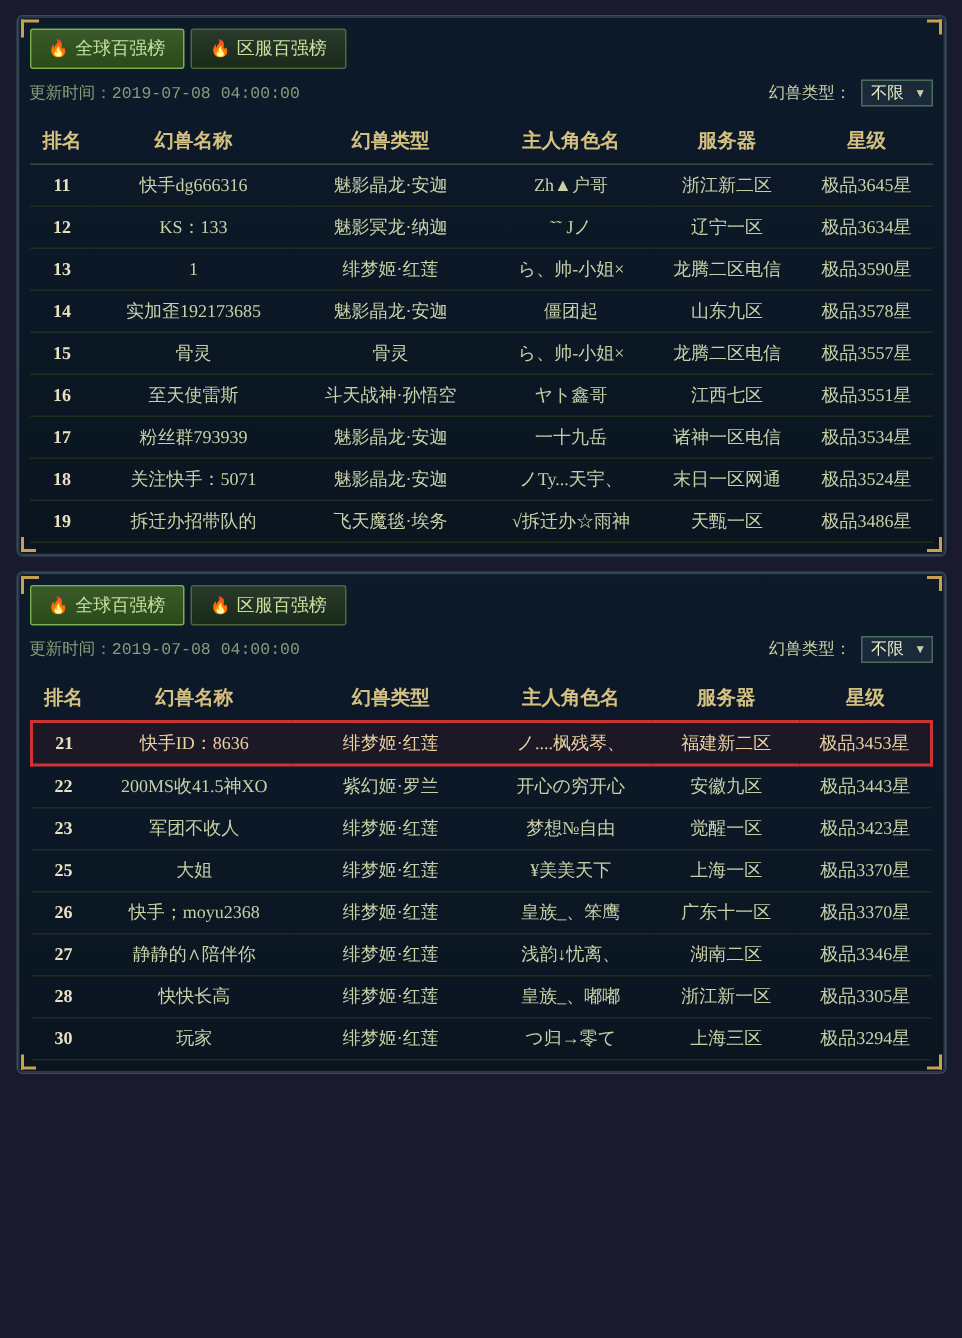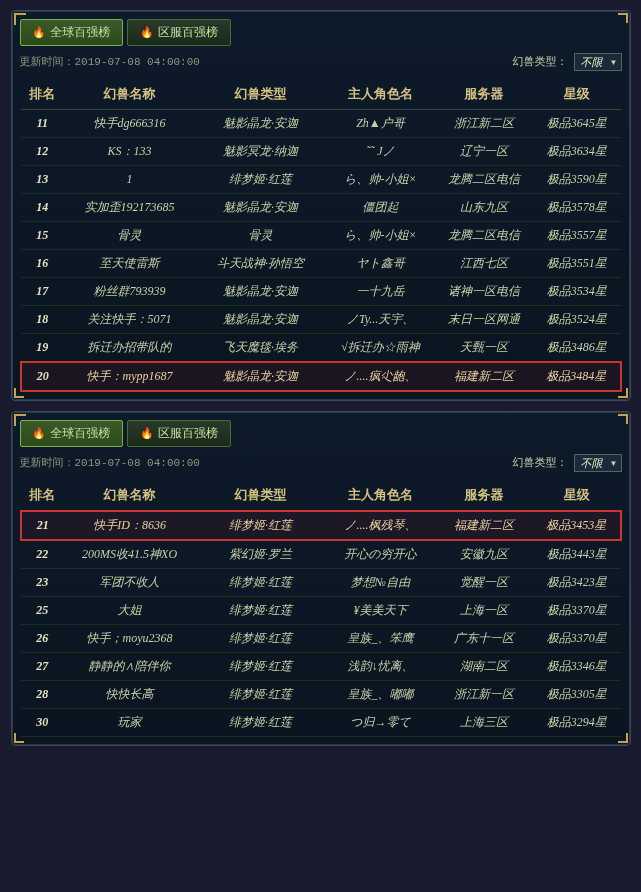--- a/index.html
+++ b/index.html
@@ -109,21 +109,20 @@
     .filter-select {
       background: #1a2a3a;
       border: 1px solid #4a6a5a;
       color: #e8f0c8;
       padding: 2px 18px 2px 6px;
       font-size: 11px;
       font-family: 'SimSun', serif;
       appearance: none;
       cursor: pointer;
       position: relative;
-      font-style: italic;
     }
 
     .select-wrapper {
       position: relative;
       display: inline-block;
     }
 
     .select-wrapper::after {
       content: '▼';
       position: absolute;
@@ -147,21 +146,20 @@
 
     thead th {
       color: #d4c080;
       font-weight: bold;
       padding: 6px 4px;
       font-size: 13px;
     }
 
     tbody tr {
       border-bottom: 1px solid #1e2e1e;
-      font-style: italic;
     }
 
     tbody td {
       color: #c8d0a8;
       padding: 5px 4px;
       text-align: center;
       font-size: 12px;
     }
 
     tbody td:first-child {
@@ -293,28 +291,20 @@
           <td>极品3524星</td>
         </tr>
         <tr>
           <td>19</td>
           <td>拆迁办招带队的</td>
           <td>飞天魔毯·埃务</td>
           <td>√拆迁办☆雨神</td>
           <td>天甄一区</td>
           <td>极品3486星</td>
         </tr>
-        <tr class="highlighted-row">
-          <td>20</td>
-          <td>快手：mypp1687</td>
-          <td>魅影晶龙·安迦</td>
-          <td>ノ....疯尐龅、</td>
-          <td>福建新二区</td>
-          <td>极品3484星</td>
-        </tr>
       </tbody>
   </table>
 </div>
 
 <div class="panel">
   <div class="corner-tr"></div>
   <div class="corner-bl"></div>
   <div class="corner-br"></div>
 
   <div class="tab-row">

